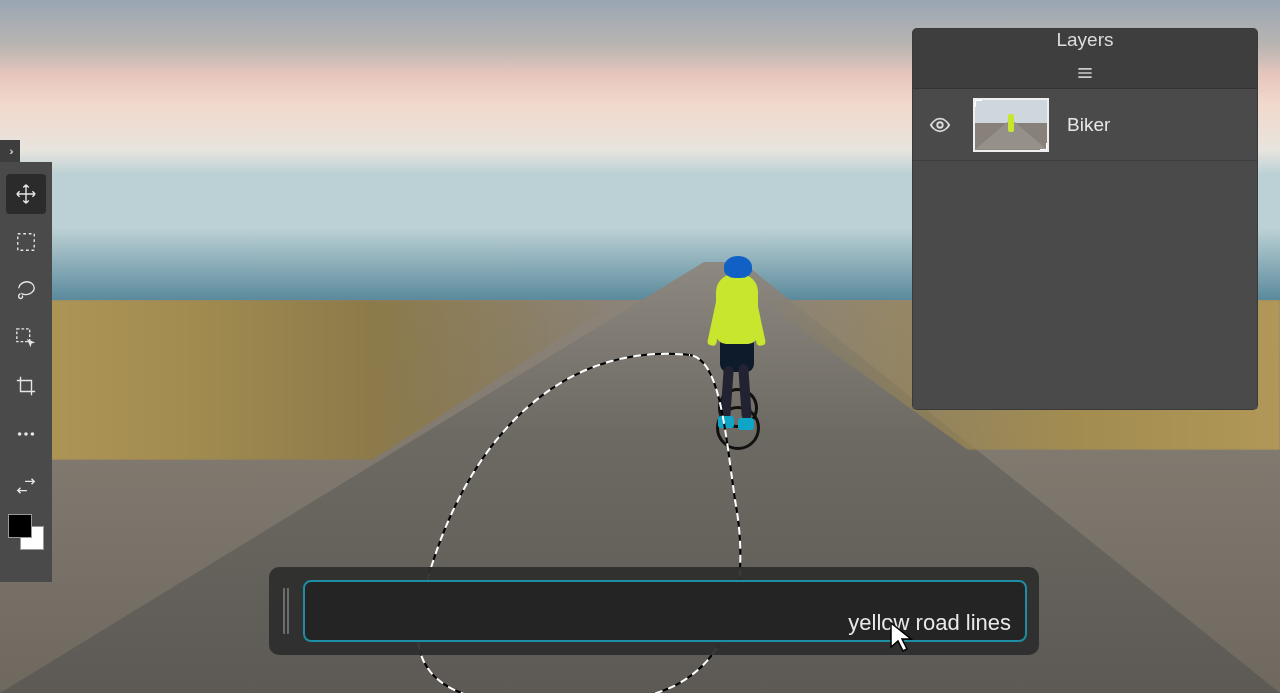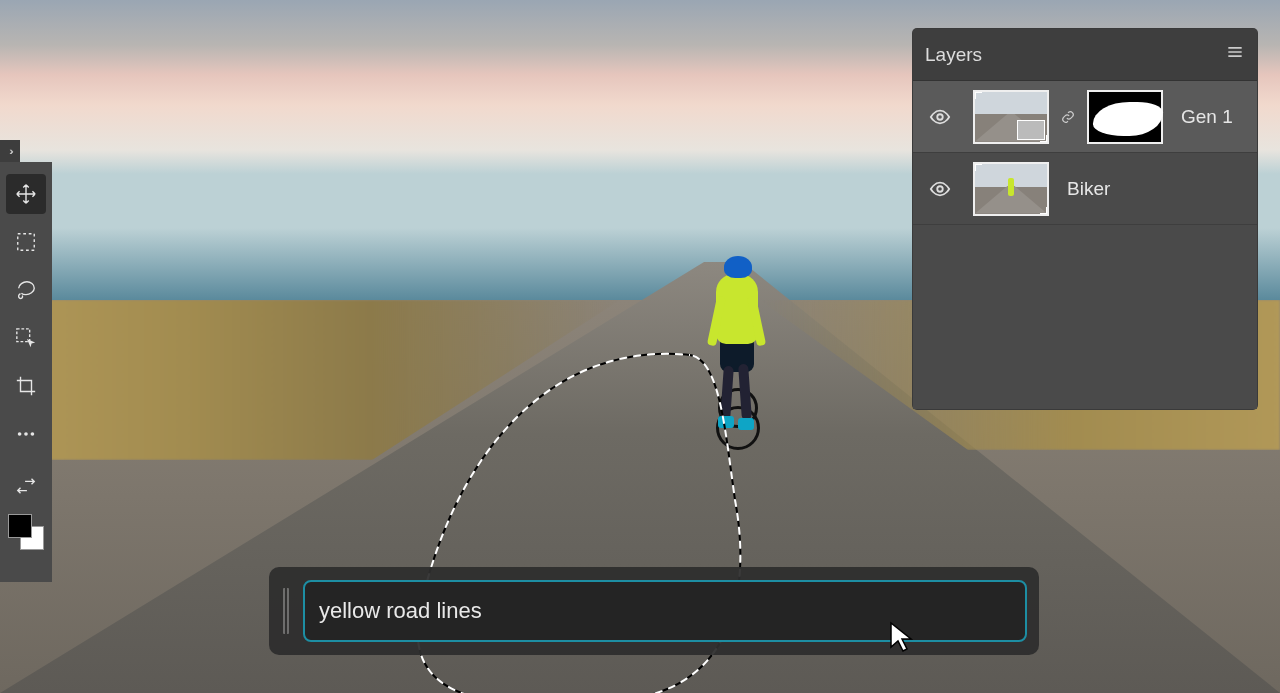--- a/index.html
+++ b/index.html
@@ -88,43 +88,44 @@
   
   .taskbar {
     position:absolute; left:269px; top:567px; width:770px; height:88px;
     background:rgba(46,46,46,0.94); border-radius:10px;
     display:flex; align-items:center; padding:0 12px 0 14px; gap:14px;
   }
   .taskbar .grip { width:6px; height:46px; border-left:2px solid #888; border-right:2px solid #888; border-radius:1px; opacity:.7; }
   .prompt {
     flex:1; height:62px; background:#242424;
     border:2px solid #1d8ea3; border-radius:8px;
-    padding:16px 14px; color:#e9e9e9; font-size:22px;
-    display:flex; align-items:flex-start;
+    padding:28px 14px; color:#e9e9e9; font-size:22px;
+    display:flex; align-items:flex-start;justify-content:flex-end;
   }
   .genbtn {
     height:62px; background:#3b3b3b; border-radius:8px;
     display:flex; align-items:center; gap:14px; padding:0 22px 0 16px;
     color:#eaeaea; font-size:26px; cursor:pointer;
   }
   .genbtn svg { width:30px; height:30px; }
   .cursor-arrow {
     position:absolute; left:889px; top:621px; width:28px; height:32px; pointer-events:none;
   }
 
   
   .layers {
     position:absolute; left:913px; top:29px; width:344px; height:380px;
     background:#4a4a4a; border-radius:4px; box-shadow:0 0 0 1px #3a3a3a;
     display:flex; flex-direction:column;
   }
   .layers-head {
-    height:52px; background:#3e3e3e; border-bottom:1px solid #333;
+    height:60px; background:#3e3e3e; border-bottom:1px solid #333;
     display:flex; align-items:center; padding:0 12px; color:#ddd; font-size:19px;
     border-radius:4px 4px 0 0;
+    flex-direction:column;
   }
   .layers-head .spacer{flex:1;}
   .layers-head .menu svg{width:20px;height:20px;}
   .layer-row {
     height:72px; display:flex; align-items:center; padding:0 10px 0 4px; gap:10px;
     border-bottom:1px solid #3e3e3e;
   }
   .layer-row.selected { background:#5a5a5a; }
   .eye { width:46px; display:flex; justify-content:center; color:#ddd; }
   .eye svg{width:22px;height:22px;}
@@ -247,43 +248,20 @@
     <div class="layers-head">
       <span>Layers</span>
       <div class="spacer"></div>
       <span class="menu">
         <svg viewBox="0 0 24 24" stroke="#ccc" stroke-width="2">
             <path d="M4 7h16M4 12h16M4 17h16"></path>
           </svg>
       </span>
     </div>
 
-    <div class="layer-row selected">
-      <div class="eye">
-        <svg viewBox="0 0 24 24" fill="none" stroke="#ddd" stroke-width="2">
-            <path d="M2 12s4-7 10-7 10 7 10 7-4 7-10 7S2 12 2 12z"></path>
-            <circle cx="12" cy="12" r="3"></circle>
-          </svg>
-      </div>
-      <div class="thumb roadmini overlay">
-        <div class="mini-road"></div>
-        <span class="corner c-tl"></span>
-          <span class="corner c-br"></span>
-      </div>
-      <div class="link-icon">
-        <svg viewBox="0 0 24 24" fill="none" stroke="#ccc" stroke-width="2">
-            <path d="M10 14a5 5 0 0 0 7 0l3-3a5 5 0 0 0-7-7l-1 1"></path>
-            <path d="M14 10a5 5 0 0 0-7 0l-3 3a5 5 0 0 0 7 7l1-1"></path>
-          </svg>
-      </div>
-      <div class="mask">
-          <div class="blob"></div>
-        </div>
-      <div class="layer-name">Gen 1</div>
-    </div>
 
     <div class="layer-row">
       <div class="eye">
         <svg viewBox="0 0 24 24" fill="none" stroke="#ddd" stroke-width="2">
             <path d="M2 12s4-7 10-7 10 7 10 7-4 7-10 7S2 12 2 12z"></path>
             <circle cx="12" cy="12" r="3"></circle>
           </svg>
       </div>
       <div class="thumb roadmini">
         <div class="mini-road"></div>

